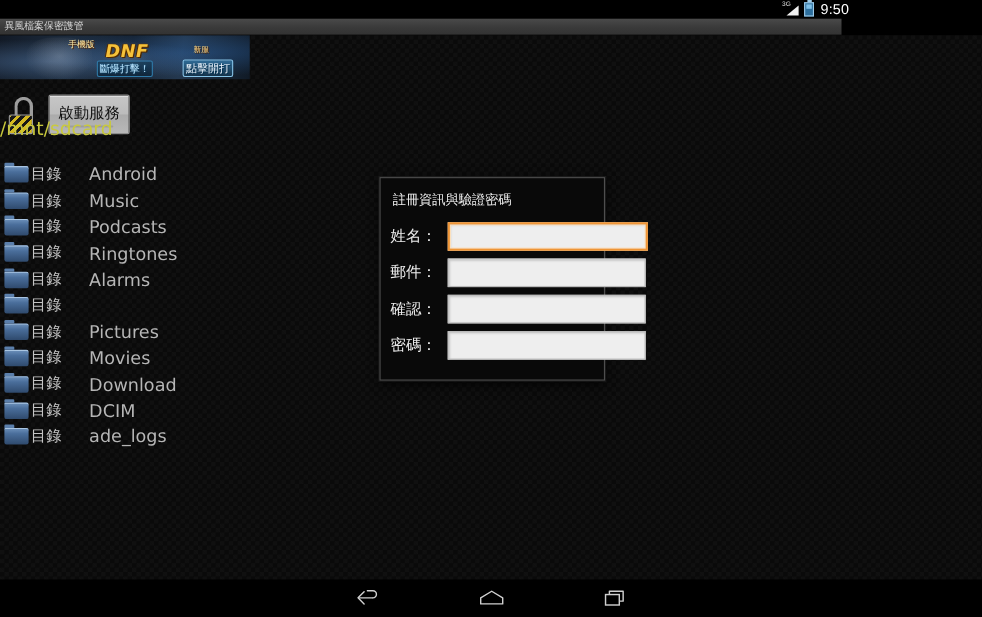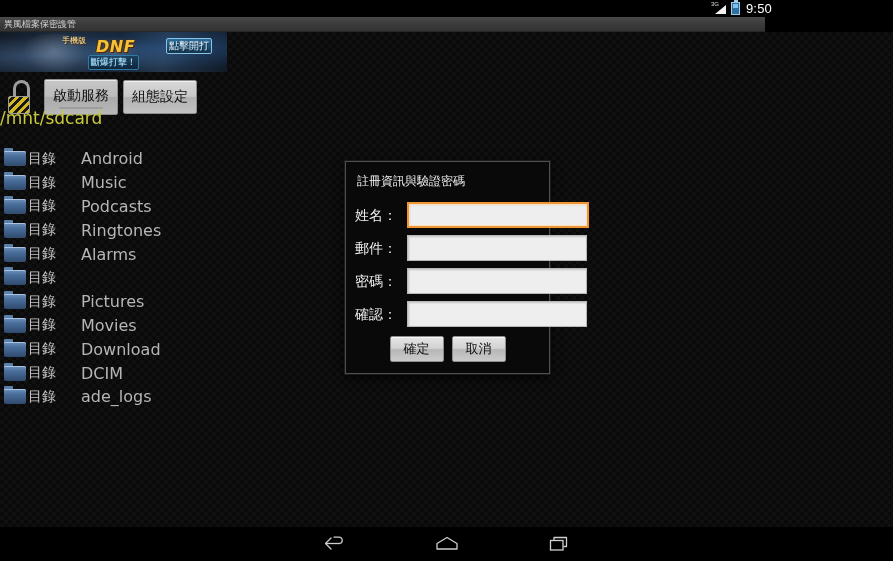--- a/index.html
+++ b/index.html
@@ -170,21 +170,21 @@
     color: #bfe8ff;
     text-shadow: 1px 1px 1px #002844, 0 0 2px #3da0e0;
     background: linear-gradient(#123a55aa, #0a2135aa);
     border: 1px solid #2e7aa8;
     border-radius: 2px;
     padding: 0 2px;
     white-space: nowrap;
   }
   .ad-cta {
     position: absolute;
-    top: 6px; left: 166px;
+    top: 22px; left: 166px;
     font-size: 10px;
     color: #eef6ff;
     text-shadow: 1px 1px 0 #00304f;
     background: linear-gradient(#2c5f86, #133busy);
     background: linear-gradient(#2f6b96, #16344c);
     border: 1px solid #86c4e8;
     border-radius: 2px;
     padding: 0 2px;
     white-space: nowrap;
   }
@@ -197,21 +197,21 @@
     white-space: nowrap;
   }
 
   
   .toolbar {
     position: absolute;
     top: 40px; left: 0;
     width: 893px;
     height: 50px;
     display: flex;
-    align-items: center;
+    align-items: flex-end;
     padding-left: 6px;
     box-sizing: border-box;
   }
   .lock-icon {
     position: relative;
     width: 26px;
     height: 34px;
     margin-right: 12px;
     flex: none;
   }
@@ -438,23 +438,20 @@
 
   <div class="toolbar">
     <span class="lock-icon">
       <span class="lock-shackle"></span>
       <span class="lock-body"></span>
     </span>
     <button class="tbtn pressed">
       <span>啟動服務</span>
       <span class="underline"></span>
     </button>
-    <button class="tbtn">
-      <span>組態設定</span>
-    </button>
   </div>
 
   <div class="path-label">/mnt/sdcard</div>
 
   <div class="file-list">
     <div class="file-row">
       <span class="folder-icon"></span>
       <span class="file-type">目錄</span>
       <span class="file-name">Android</span>
     </div>
@@ -516,33 +513,29 @@
       <span class="form-label">姓名：</span>
       <input class="form-input focused" type="text" autofocus="" value="" style="">
     </div>
 
     <div class="form-row">
       <span class="form-label">郵件：</span>
       <input class="form-input" type="text" value="" style="">
     </div>
 
     <div class="form-row">
+      <span class="form-label">確認：</span>
+      <input class="form-input" type="password" value="" style="">
+    </div>
+
+    <div class="form-row">
       <span class="form-label">密碼：</span>
       <input class="form-input" type="password" value="" style="">
     </div>
 
-    <div class="form-row">
-      <span class="form-label">確認：</span>
-      <input class="form-input" type="password" value="" style="">
-    </div>
-
-    <div class="dialog-buttons">
-      <button class="dbtn">確定</button>
-      <button class="dbtn">取消</button>
-    </div>
   </div>
 
 </div>
 
 <div class="navbar">
   <div class="nav-btn">
     <svg width="24" height="18" viewBox="0 0 24 18">
       <path d="M8 3 L2.5 8.5 L8 14" fill="none" stroke="#cfcfcf" stroke-width="1.3" stroke-linecap="round" stroke-linejoin="round"></path>
       <path d="M2.8 8.5 H16 a4 4 0 0 1 0 0 v0" fill="none" stroke="#cfcfcf" stroke-width="1.3"></path>
       <path d="M16 8.5 a3.2 3.2 0 0 0 0-6.4 H11" fill="none" stroke="#cfcfcf" stroke-width="1.3" stroke-linecap="round"></path>

